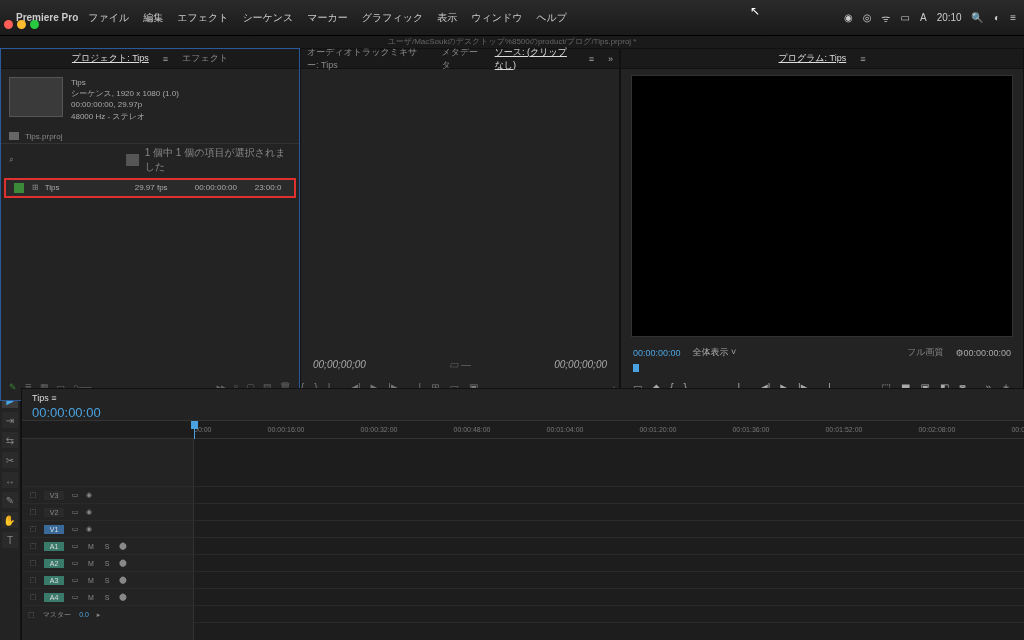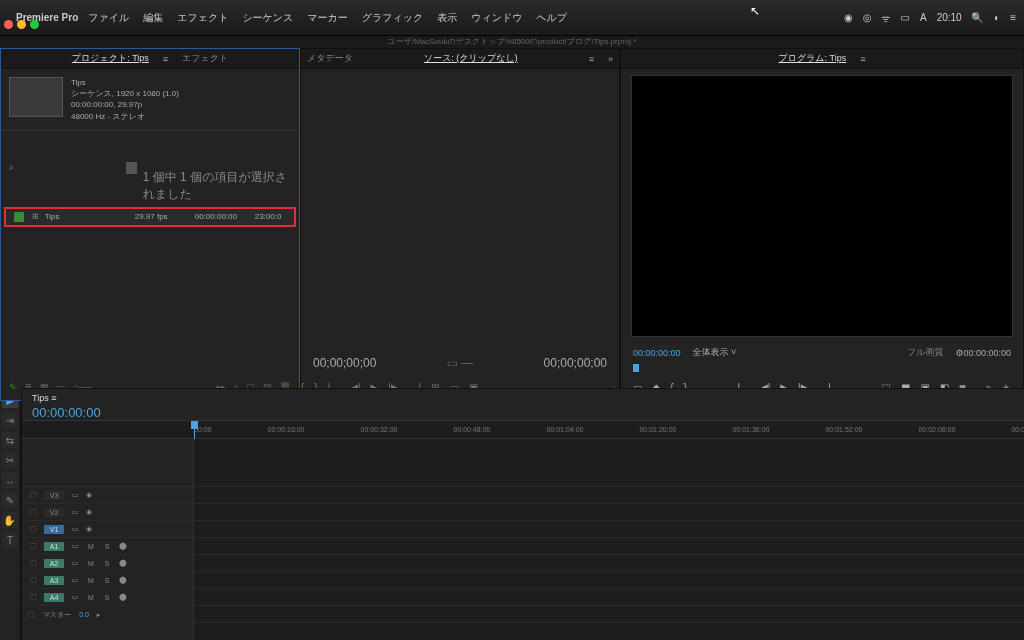--- a/index.html
+++ b/index.html
@@ -20,37 +20,37 @@
 .panel-tabs .tab.active{color:#ddd;text-decoration:underline;}
 .project-panel{border:1px solid #2a5a9a;}
 .proj-header{display:flex;padding:8px;gap:8px;}
 .thumb{width:54px;height:40px;background:#3a3a3a;border:1px solid #555;}
 .proj-info{font-size:8px;color:#aaa;line-height:1.4;}
 .proj-row{padding:2px 8px;display:flex;align-items:center;gap:6px;font-size:8px;color:#888;}
 .folder-icon{width:10px;height:8px;background:#666;}
 .search-row{display:flex;align-items:center;padding:2px 8px;gap:6px;border-top:1px solid #333;}
 .search-row input{background:transparent;border:none;color:#aaa;width:100px;font-size:8px;outline:none;}
 .search-row .list-icon{width:14px;height:12px;background:#555;}
-.search-row .status{margin-left:auto;font-size:12px;color:#888;margin-top:36px;}
+.search-row .status{margin-left:auto;font-size:10px;color:#888;}
 .col-headers{display:flex;padding:2px 8px;font-size:8px;color:#888;border-bottom:1px solid #333;}
 .col-headers span:nth-child(1){width:120px;}
 .col-headers span:nth-child(2){width:60px;}
 .col-headers span:nth-child(3){width:60px;}
 .bin-row{display:flex;align-items:center;padding:3px 8px;font-size:8px;color:#aaa;border:2px solid #e03030;margin:2px 3px;background:#2a2a2a;}
 .bin-row .sq{width:10px;height:10px;background:#3a8a3a;margin-right:8px;}
 .bin-row .seq-icon{margin-right:6px;color:#888;}
 .bin-row .name{width:90px;}
 .bin-row .fr{width:60px;}
 .bin-row .ms{width:60px;}
 .proj-toolbar{position:absolute;bottom:4px;left:0;right:0;display:flex;padding:4px 8px;gap:8px;align-items:center;color:#666;font-size:9px;}
 .proj-toolbar .spacer{flex:1;}
 .proj-toolbar span{cursor:pointer;}
 .source-panel .panel-tabs{justify-content:flex-end;}
 .source-panel .panel-tabs .tab{margin-right:auto;}
-.source-panel .tc-row{position:absolute;bottom:26px;left:0;right:0;display:flex;padding:4px 12px;font-size:12px;}
+.source-panel .tc-row{position:absolute;bottom:26px;left:0;right:0;display:flex;padding:4px 12px;font-size:10px;font-style:italic;}
 .source-panel .tc-row .left{color:#aaa;}
 .source-panel .tc-row .mid{flex:1;text-align:center;color:#666;}
 .source-panel .tc-row .right{color:#aaa;}
 .source-panel .controls{position:absolute;bottom:4px;left:0;right:0;display:flex;justify-content:center;gap:10px;color:#777;font-size:10px;}
 .program-panel .monitor{margin:6px 10px;height:262px;background:#000;border:1px solid #333;}
 .program-panel .tc-row{display:flex;padding:3px 12px;font-size:9px;align-items:center;}
 .program-panel .tc-row .tc-blue{color:#4aa3e0;}
 .program-panel .tc-row .fit{margin-left:12px;color:#aaa;}
 .program-panel .tc-row .spacer{flex:1;}
 .program-panel .tc-row .qual{color:#888;margin-right:12px;}
@@ -132,20 +132,24 @@
     </div>
     <div class="proj-header">
       <div class="thumb"></div>
       <div class="proj-info">
         <div>Tips</div>
         <div>シーケンス, 1920 x 1080 (1.0)</div>
         <div>00:00:00:00, 29.97p</div>
         <div>48000 Hz - ステレオ</div>
       </div>
     </div>
+    <div class="proj-row">
+      <div class="folder-icon"></div>
+      <span>Tips.prproj</span>
+    </div>
     <div class="search-row">
       <span style="color:#888">⌕</span>
       <input placeholder="" style="">
       <div class="list-icon"></div>
       <span class="status">1 個中 1 個の項目が選択されました</span>
     </div>
     <div class="bin-row">
       <div class="sq"></div>
       <span class="seq-icon">⊞</span>
       <span class="name">Tips</span>
@@ -163,20 +167,21 @@
       <span>▸▸</span>
       <span>⌕</span>
       <span>▢</span>
       <span>▤</span>
       <span>🗑</span>
     </div>
   </div>
 
   <div class="panel source-panel">
     <div class="panel-tabs">
+      <span class="tab">オーディオトラックミキサー: Tips</span>
       <span class="tab">メタデータ</span>
       <span class="tab active">ソース: (クリップなし)</span>
       <span>≡</span>
       <span>»</span>
     </div>
     <div class="tc-row">
       <span class="left">00;00;00;00</span>
       <span class="mid"><span>▭</span> <span>—</span></span>
       <span class="right">00;00;00;00</span>
     </div>

